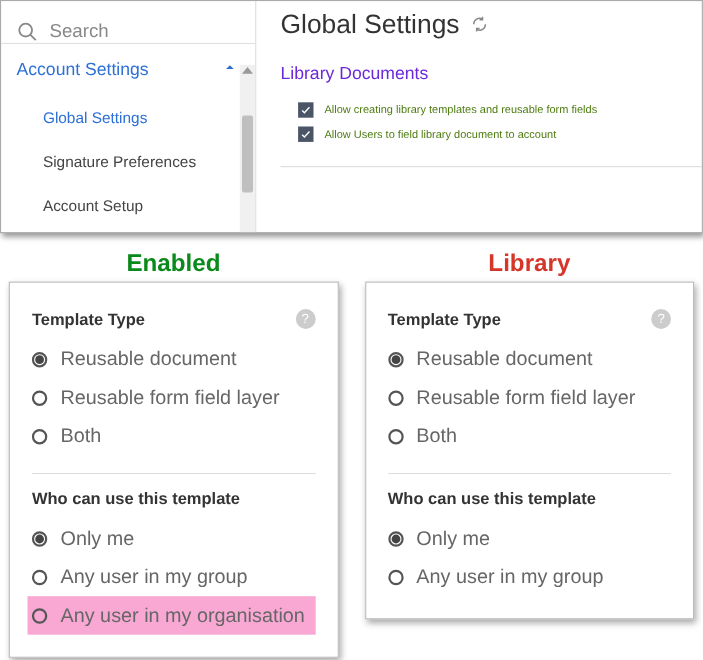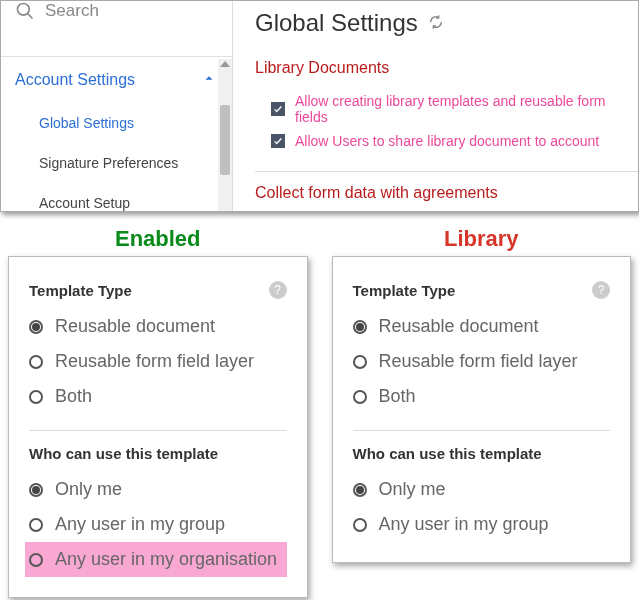--- a/index.html
+++ b/index.html
@@ -1,41 +1,41 @@
 <!DOCTYPE html>
 <html><head>
 <meta charset="utf-8">
 <style>
 * { box-sizing: border-box; margin: 0; padding: 0; }
 body { font-family: -apple-system, BlinkMacSystemFont, "Segoe UI", Arial, sans-serif; background: #fff; width: 639px; height: 600px; position: relative; font-size: 14px; color: #333; }
 
 
 .top-section { display: flex; border: 1px solid #aaa; box-shadow: 2px 3px 5px rgba(0,0,0,0.4); position: relative; height: 212px; }
 .sidebar { width: 232px; border-right: 1px solid #ddd; position: relative; }
-.search-bar { height: 56px; display: flex; align-items: flex-start; padding: 0 14px; border-bottom: 1px solid #e0e0e0; }
+.search-bar { height: 39px; display: flex; align-items: flex-end; padding: 0 14px; border-bottom: 1px solid #e0e0e0; }
 .search-icon { width: 20px; height: 20px; margin-right: 10px; }
 .search-icon svg { width: 20px; height: 20px; stroke: #888; fill: none; stroke-width: 2; }
 .search-placeholder { color: #888; font-size: 17px; }
 .nav-group { padding: 0; position: relative; }
 .nav-group-header { display: flex; justify-content: space-between; align-items: center; padding: 14px 16px 14px 14px; color: #2c6fd6; font-size: 16px; cursor: pointer; }
 .chevron svg { width: 14px; height: 14px; fill: #2c6fd6; }
 .nav-item { padding: 12px 0 12px 38px; font-size: 14px; color: #444; cursor: pointer; }
 .nav-item.active { color: #2c6fd6; }
 .scroll-track { position: absolute; right: 0; top: 58px; width: 14px; bottom: 0; background: #f0f0f0; }
 .scroll-thumb { position: absolute; top: 46px; width: 10px; left: 2px; height: 70px; background: #bfbfbf; border-radius: 2px; }
 .scroll-arrow-up { position: absolute; top: 2px; left: 2px; width: 0; height: 0; border-left: 5px solid transparent; border-right: 5px solid transparent; border-bottom: 6px solid #999; }
 .content { flex: 1; padding: 8px 0 0 22px; }
 .page-title-row { display: flex; align-items: center; gap: 10px; padding-bottom: 10px; }
 .page-title { font-size: 24px; font-weight: 300; color: #333; }
 .refresh-icon svg { width: 16px; height: 16px; stroke: #888; fill: none; stroke-width: 2; }
-.section-title { font-size: 16px; color: #b91c1c; margin-top: 12px; margin-bottom: 12px; font-weight: 500; }
+.section-title { font-size: 16px; color: #6d28d9; margin-top: 12px; margin-bottom: 12px; font-weight: 500; }
 .check-row { display: flex; align-items: center; padding: 4px 0 4px 16px; }
 .checkbox { width: 14px; height: 14px; background: #4a5568; display: inline-flex; align-items: center; justify-content: center; margin-right: 10px; flex-shrink: 0; }
 .checkbox svg { width: 10px; height: 10px; stroke: #fff; fill: none; stroke-width: 3; }
-.check-label { color: #ec4899; font-size: 14px; }
+.check-label { color: #4d7c0f; font-size: 10px; }
 .divider { border: none; border-top: 1px solid #ddd; margin: 18px 0 12px 0; }
 
 
 .cards-row { display: flex; gap: 24px; margin-top: 14px; padding: 0 8px; }
 .card-col { flex: 1; }
 .card-label { text-align: center; font-size: 22px; font-weight: 600; font-family: "Comic Sans MS", cursive, sans-serif; margin-bottom: 4px; }
 .card-label.enabled { color: #0a8a1a; }
 .card-label.disabled { color: #d6362a; }
 .card { border: 1px solid #bbb; box-shadow: 2px 3px 6px rgba(0,0,0,0.35); padding: 24px 20px 20px 20px; background: #fff; }
 .card-heading-row { display: flex; justify-content: space-between; align-items: center; margin-bottom: 10px; }
@@ -98,24 +98,23 @@
           </svg>
       </span>
       <span class="check-label">Allow creating library templates and reusable form fields</span>
     </div>
     <div class="check-row">
       <span class="checkbox">
         <svg viewBox="0 0 24 24">
             <polyline points="4,13 9,18 20,6"></polyline>
           </svg>
       </span>
-      <span class="check-label">Allow Users to share library document to account</span>
+      <span class="check-label">Allow Users to field library document to account</span>
     </div>
     <hr class="divider">
-    <div class="section-title">Collect form data with agreements</div>
   </div>
 </div>
 
 <div class="cards-row">
 
   <div class="card-col">
     <div class="card-label enabled">Enabled</div>
     <div class="card">
       <div class="card-heading-row">
         <span class="card-heading">Template Type</span>

